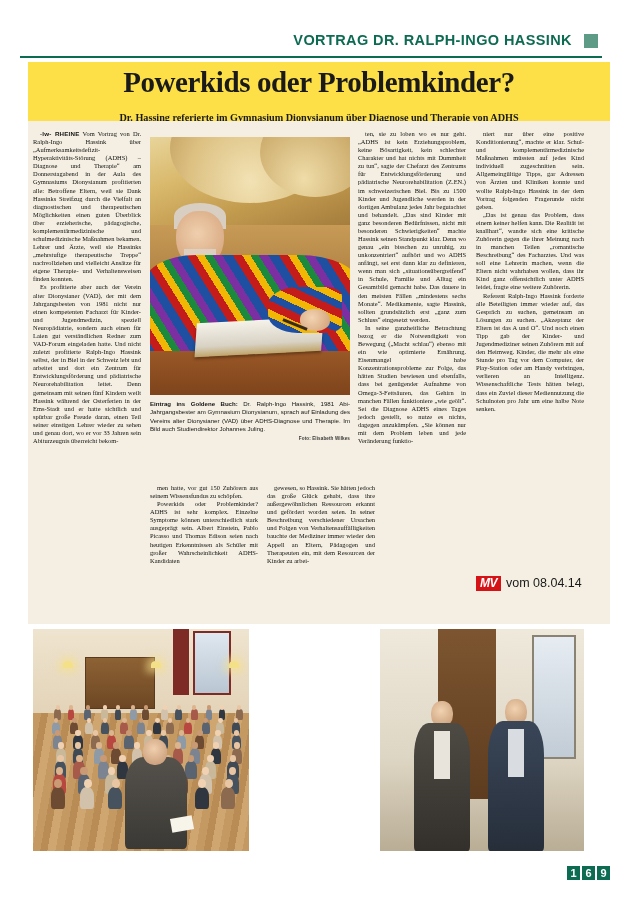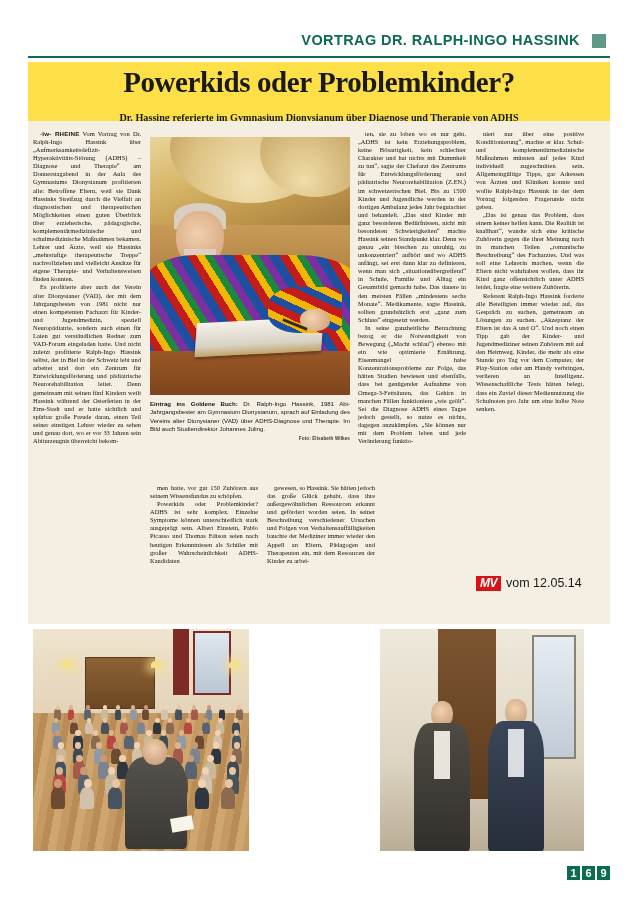--- a/index.html
+++ b/index.html
@@ -19,21 +19,21 @@
     position: absolute;
     left: 0; top: 0;
     width: 638px;
     height: 905px;
     background: #ffffff;
   }
 
   
   .header {
     position: absolute;
-    left: 28px;
+    left: 20px;
     top: 28px;
     width: 582px;
     height: 40px;
   }
   .kicker {
     position: absolute;
     right: 30px;
     top: 4px;
     font-family: "Liberation Sans", "DejaVu Sans", sans-serif;
     font-weight: bold;
@@ -436,21 +436,21 @@
   </div>
 
   <div class="col" id="col4">
     <p class="first">niert nur über eine positive Konditionierung“, machte er klar. Schul- und komplementärmedizinische Maßnahmen müssten auf jedes Kind individuell zugeschnitten sein. Allgemeingültige Tipps, gar Adressen von Ärzten und Kliniken konnte und wollte Ralph-Ingo Hassink in der dem Vortrag folgenden Fragerunde nicht geben.</p>
     <p>„Das ist genau das Problem, dass einem keiner helfen kann. Die Realität ist knallhart“, wandte sich eine kritische Zuhörerin gegen die ihrer Meinung nach in manchen Teilen „romantische Beschreibung“ des Facharztes. Und was soll eine Lehrerin machen, wenn die Eltern nicht wahrhaben wollen, dass ihr Kind ganz offensichtlich unter ADHS leidet, fragte eine weitere Zuhörerin.</p>
     <p>Referent Ralph-Ingo Hassink forderte alle Beteiligten immer wieder auf, das Gespräch zu suchen, gemeinsam an Lösungen zu suchen. „Akzeptanz der Eltern ist das A und O“. Und noch einen Tipp gab der Kinder- und Jugendmediziner seinen Zuhörern mit auf den Heimweg. Kinder, die mehr als eine Stunde pro Tag vor dem Computer, der Play-Station oder am Handy verbringen, verlieren an Intelligenz. Wissenschaftliche Tests hätten belegt, dass ein Zuviel dieser Mediennutzung die Schulnoten pro Jahr um eine halbe Note senken.</p>
   </div>
 
   <div class="mv-block">
     <span class="mv-logo">MV</span>
-    <span class="mv-date">vom 12.05.14</span>
+    <span class="mv-date">vom 08.04.14</span>
   </div>
 
   <div class="photo-aud">
     <div class="aud-wall"></div>
     <div class="aud-door"></div>
     <div class="aud-curtain"></div>
     <div class="aud-win"></div>
     <div class="aud-lamp" style="left:30px; top:32px;"></div>
     <div class="aud-lamp" style="left:118px; top:32px;"></div>
     <div class="aud-lamp" style="left:196px; top:32px;"></div>

